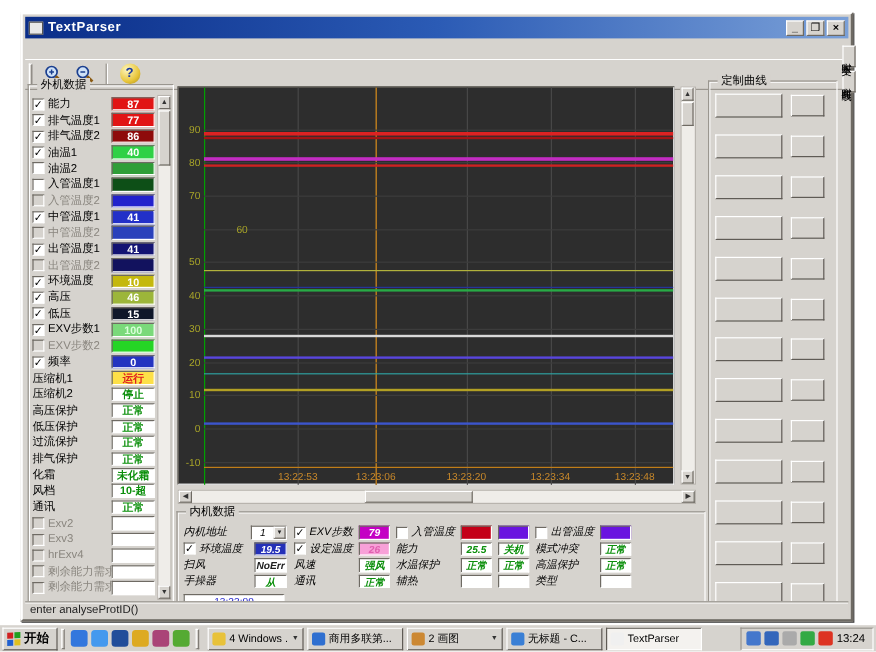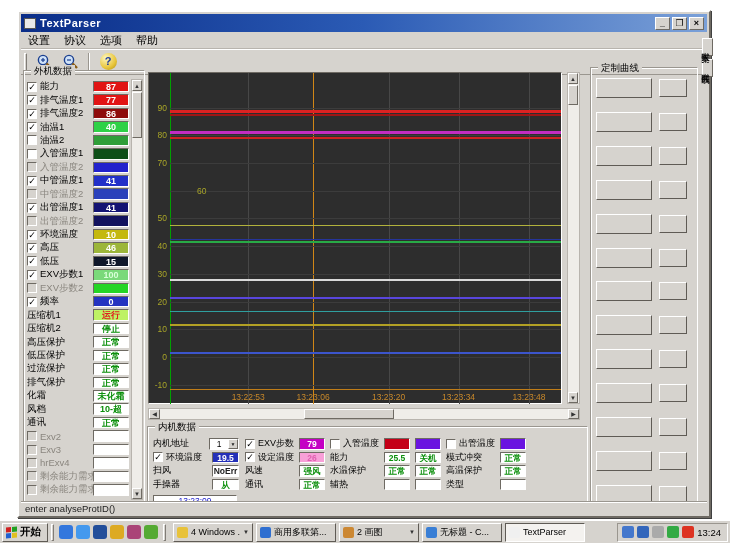--- a/index.html
+++ b/index.html
@@ -85,21 +85,21 @@
 
   
   .side-tabs{position:absolute;left:683px;top:26px;width:11px;}
   .vtab{width:11px;background:#d6d3ce;border:1px solid;border-color:#fff #6e6a63 #6e6a63 #fff;
     writing-mode:vertical-rl;font-size:8.5px;color:#000;text-align:center;padding:6px 0;letter-spacing:1px;margin-bottom:3px;}
 
   
   .bottom-panel{position:absolute;left:128px;top:409px;width:441px;height:85px;}
   .bp-group{left:0;top:5px;right:0;bottom:1px;}
   .bp-content{position:absolute;left:5px;top:8px;right:2px;bottom:2px;font-size:9px;}
-  .bp-row{display:flex;align-items:center;height:13.5px;}
+  .bp-row{display:flex;align-items:center;height:13.5px;font-style:italic;}
   .bp-label{font-size:9px;color:#000;white-space:nowrap;}
   .bp-box{width:27px;height:11.5px;border:1px solid;border-color:#6e6a63 #fff #fff #6e6a63;background:#fff;
     font-size:8.5px;font-weight:bold;text-align:center;line-height:10px;overflow:hidden;flex:none;white-space:nowrap;}
   .bp-left{position:absolute;left:0;top:2px;width:86px;}
   .bp-left .bp-row{justify-content:space-between;}
   .dropdown{width:30px;height:12px;background:#fff;border:1px solid;border-color:#6e6a63 #fff #fff #6e6a63;
     display:flex;align-items:center;font-size:8.5px;}
   .dropdown .dd-val{flex:1;text-align:center;}
   .dd-arrow{width:10px;height:10px;background:#d6d3ce;border:1px solid;border-color:#fff #6e6a63 #6e6a63 #fff;
     font-size:5px;text-align:center;line-height:9px;color:#222;flex:none;}
@@ -145,26 +145,20 @@
     <div class="titlebar">
       <div class="app-icon"></div>
       <span class="title-text">TextParser</span>
       <div class="win-btns">
         <div class="win-btn">_</div>
         <div class="win-btn">❐</div>
         <div class="win-btn">×</div>
       </div>
     </div>
 
-    <div class="menubar">
-      <span class="menu-item">设置</span>
-      <span class="menu-item">协议</span>
-      <span class="menu-item">选项</span>
-      <span class="menu-item">帮助</span>
-    </div>
 
     <div class="toolbar">
       <div class="tb-handle"></div>
       <div class="tb-btn">
         <svg width="17" height="17" viewBox="0 0 17 17">
           <circle cx="7" cy="7" r="4.6" fill="#cfe2f8" stroke="#1b3f8f" stroke-width="1.4"></circle>
           <line x1="10.5" y1="10.5" x2="15" y2="15" stroke="#8a5a12" stroke-width="2.4"></line>
           <line x1="5" y1="7" x2="9" y2="7" stroke="#1b3f8f" stroke-width="1.2"></line>
           <line x1="7" y1="5" x2="7" y2="9" stroke="#1b3f8f" stroke-width="1.2"></line>
         </svg>
@@ -266,21 +260,21 @@
               <span class="lp-label dis">EXV步数2</span>
               <span class="vbox" style="background: rgb(37, 213, 37);"></span>
             </div>
             <div class="lp-row">
               <span class="cb">✓</span>
               <span class="lp-label">频率</span>
               <span class="vbox" style="background: rgb(36, 51, 192); color: rgb(255, 255, 255);">0</span>
             </div>
             <div class="lp-row">
               <span class="lp-label">压缩机1</span>
-              <span class="vbox" style="background: #bef264; color: rgb(224, 32, 32);">运行</span>
+              <span class="vbox" style="background: #fde047; color: rgb(224, 32, 32);">运行</span>
             </div>
             <div class="lp-row">
               <span class="lp-label">压缩机2</span>
               <span class="vbox" style="background: rgb(255, 255, 255); color: rgb(11, 143, 11);">停止</span>
             </div>
             <div class="lp-row">
               <span class="lp-label">高压保护</span>
               <span class="vbox" style="background: rgb(255, 255, 255); color: rgb(11, 143, 11);">正常</span>
             </div>
             <div class="lp-row">

